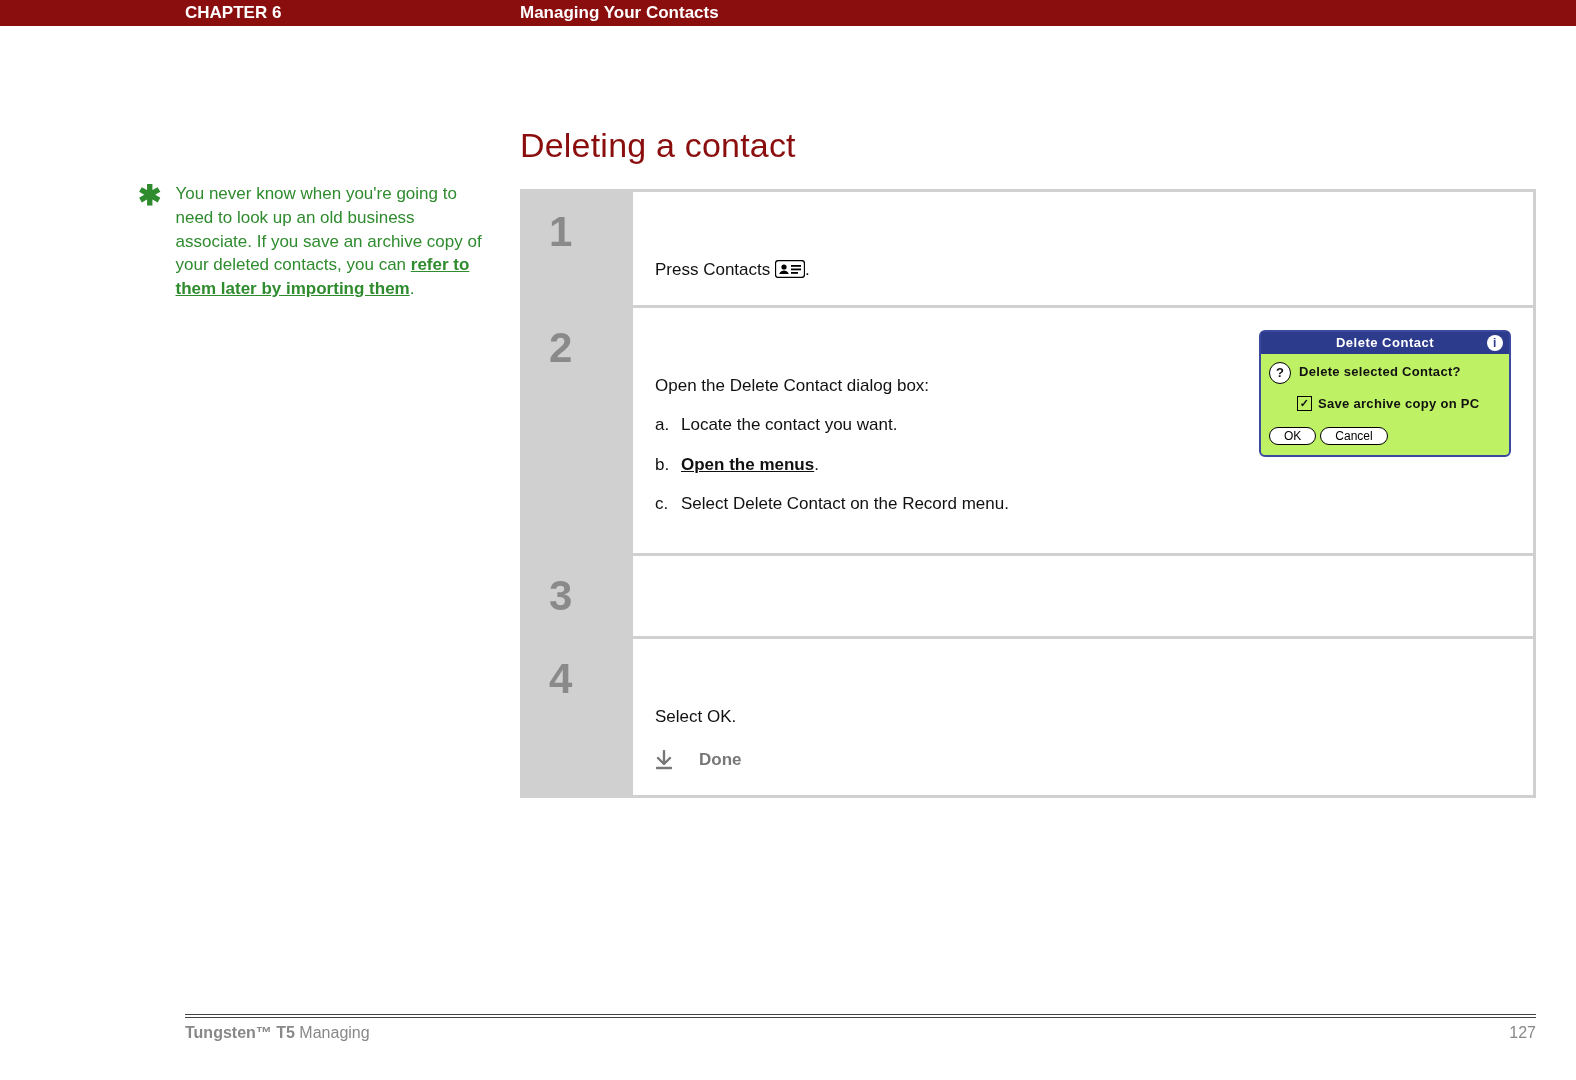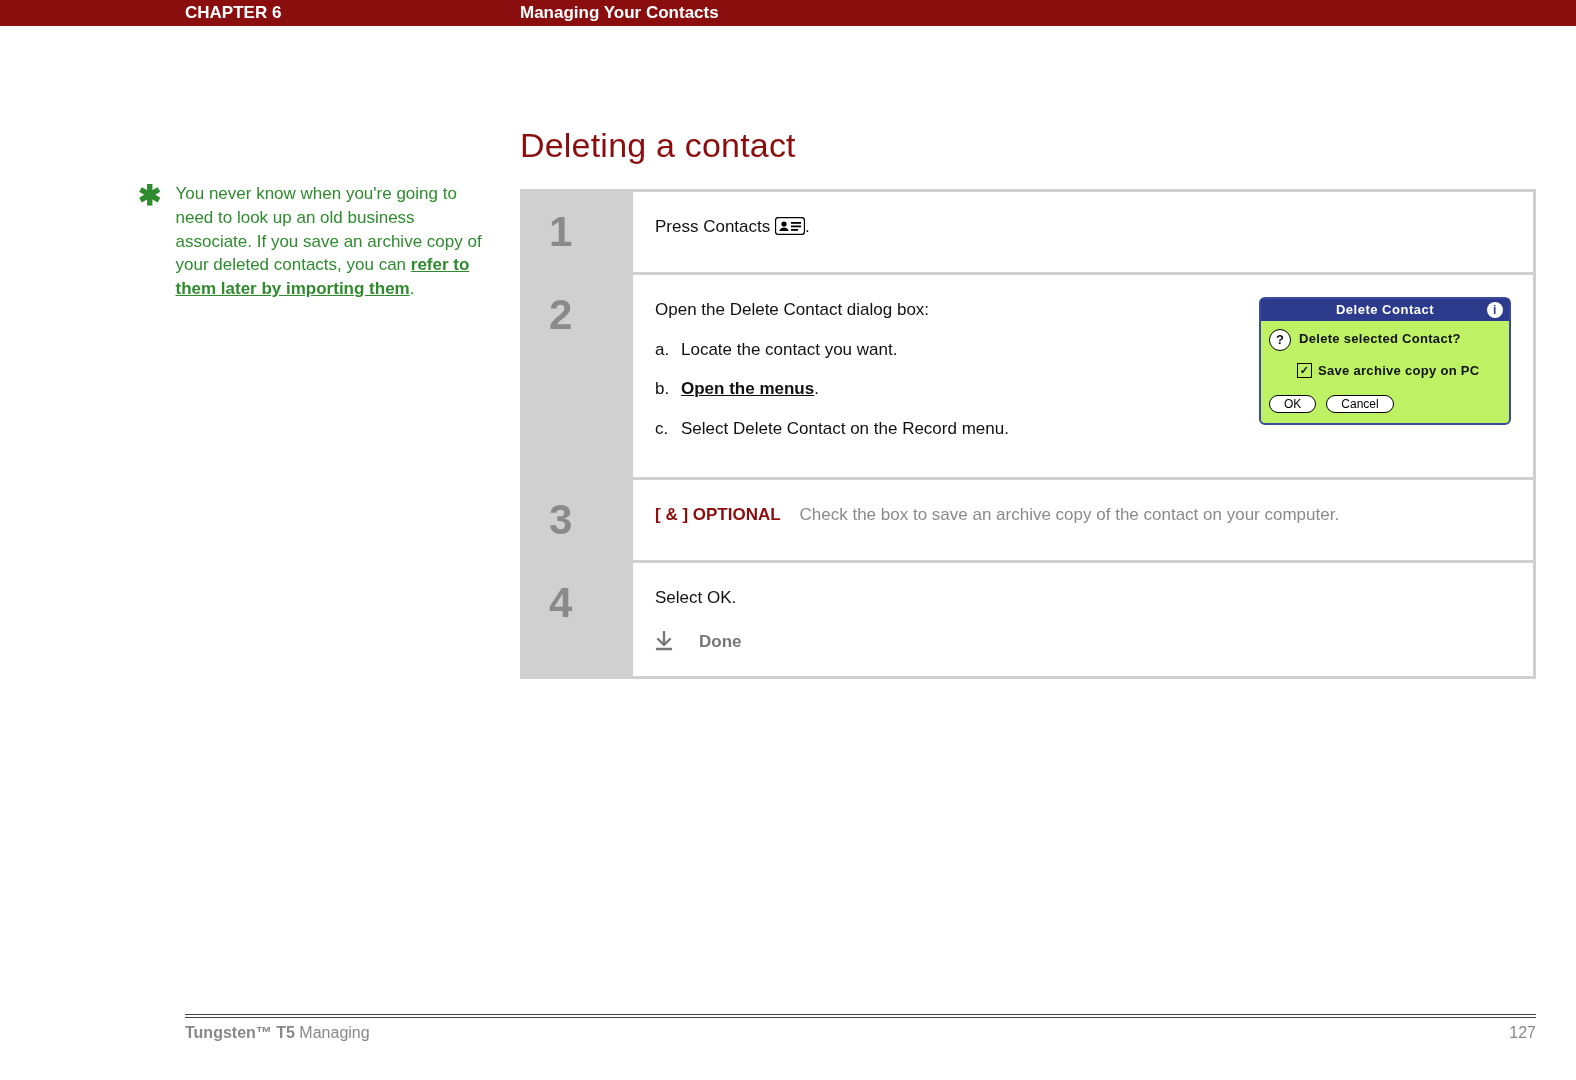--- a/index.html
+++ b/index.html
@@ -32,21 +32,21 @@
 
   
   .section-title{color:var(--maroon);font-size:34px;font-weight:400;margin:0 0 24px 0;letter-spacing:.2px;}
 
   
   .steps{border:3px solid var(--gray-bg);}
   .step{display:flex;border-bottom:3px solid var(--gray-bg);}
   .step:last-child{border-bottom:none;}
   .num{width:110px;background:var(--gray-bg);text-align:left;font-size:42px;font-weight:700;color:var(--gray-num);padding:16px 0 16px 26px;box-sizing:border-box;font-family:Arial,"Helvetica Neue",sans-serif;}
   .step-main{flex:1;padding:22px 22px 22px 22px;font-size:17px;line-height:1.5;color:#111;display:flex;gap:30px;align-items:flex-start;}
-  .step-text{flex:1;}
+  .step-text{flex:1;margin-top:43px;}
   .sub{margin:14px 0 0 0;padding-left:0;}
   .sub li{list-style:none;margin:0 0 14px 0;display:flex;}
   .sub li .lbl{width:26px;flex:0 0 26px;}
   .optional{color:var(--maroon);font-weight:700;}
   .gray-inline{color:#8a8a8a;}
   .step-link{font-weight:700;text-decoration:underline;color:#111;}
 
   
   .contacts-icon{display:inline-block;width:30px;height:18px;vertical-align:-3px;}
 
@@ -56,21 +56,21 @@
 
   
   .palm{width:248px;border:2px solid #3b4a9f;border-radius:6px;background:#bef264;font-family:Tahoma,Arial,sans-serif;font-size:13px;}
   .palm-title{background:#2d3b8c;color:#fff;display:flex;align-items:center;justify-content:center;height:22px;font-weight:700;position:relative;letter-spacing:.5px;}
   .palm-title .info{position:absolute;right:6px;top:3px;width:16px;height:16px;border-radius:50%;background:#fff;color:#2d3b8c;font-weight:700;text-align:center;line-height:16px;font-size:12px;}
   .palm-body{padding:8px 10px 8px 8px;}
   .palm-row{display:flex;align-items:flex-start;gap:8px;font-weight:700;letter-spacing:.3px;}
   .palm-q{width:20px;height:20px;border:1.5px solid #000;border-radius:50%;display:flex;align-items:center;justify-content:center;font-weight:700;flex:0 0 20px;background:#fff;}
   .palm-check{margin-top:10px;padding-left:28px;display:flex;align-items:center;gap:6px;font-weight:700;letter-spacing:.3px;}
   .palm-checkbox{width:13px;height:13px;border:1.5px solid #000;display:inline-flex;align-items:center;justify-content:center;font-size:11px;line-height:1;}
-  .palm-buttons{display:flex;gap:10px;padding:6px 21px 10px 8px;}
+  .palm-buttons{display:flex;gap:4px;padding:6px 21px 10px 8px;}
   .palm-btn{border:1.5px solid #000;border-radius:10px;background:#fff;padding:1px 14px;font-family:Tahoma,Arial,sans-serif;font-size:12px;cursor:pointer;}
 
   
   .footer{position:absolute;left:0;right:0;bottom:38px;padding:0 40px 0 185px;}
   .footer-rule1{border-top:1px solid #444;margin-bottom:2px;}
   .footer-rule2{border-top:1px solid #444;margin-bottom:6px;}
   .footer-row{display:flex;justify-content:space-between;color:#888;font-size:16px;}
   .footer-row b{color:#888;font-weight:700;}
 </style>
 </head>
@@ -162,27 +162,20 @@
                 <button class="palm-btn">OK</button>
                 <button class="palm-btn">Cancel</button>
               </div>
             </div>
 
           </div>
         </div>
 
         <div class="step">
           <div class="num">3</div>
-          <div class="step-main">
-            <div class="step-text">
-              <span class="optional">[ &amp; ]  OPTIONAL</span>
-              <span>&nbsp;&nbsp;</span>
-              <span class="gray-inline">Check the box to save an archive copy of the contact on your computer.</span>
-            </div>
-          </div>
         </div>
 
         <div class="step">
           <div class="num">4</div>
           <div class="step-main">
             <div class="step-text">
               <div>Select OK.</div>
               <div class="done-row">
                 <svg viewBox="0 0 18 20">
                   <path d="M9 1 V13 M3 8 L9 14 L15 8 M2 18 H16" fill="none" stroke="#777" stroke-width="2.4" stroke-linecap="round" stroke-linejoin="round"></path>

